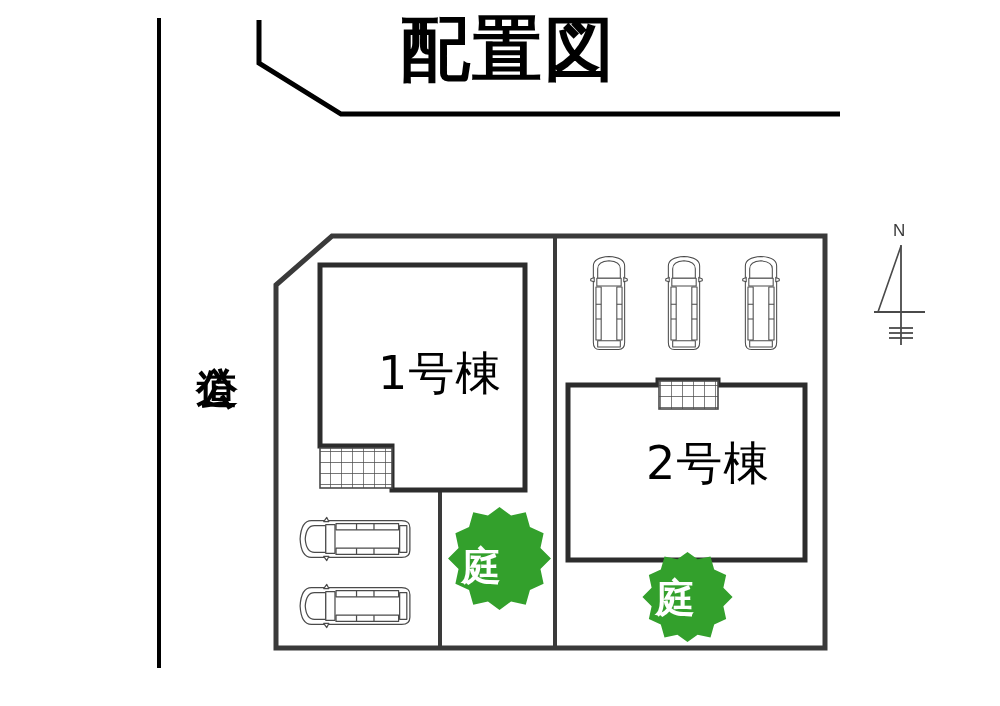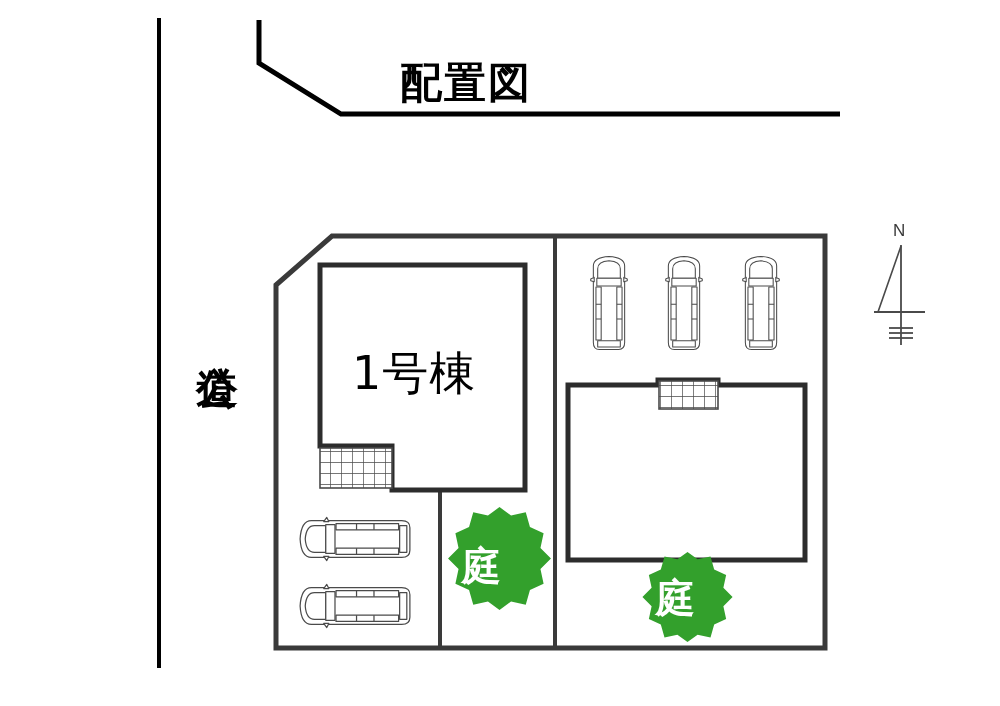--- a/index.html
+++ b/index.html
@@ -31,25 +31,24 @@
     color: #000000;
     white-space: pre;
     line-height: 1;
     font-weight: 700;
     -webkit-font-smoothing: antialiased;
   }
   
   #title-label {
     left: 400px;
     top: 14px;
-    font-size: 42px;
+    font-size: 70px;
     letter-spacing: 2px;
     font-family: "DejaVu Sans", "Liberation Sans", sans-serif;
     font-weight: 900;
-    margin-top: 48px;
   }
   
   #road-label-top {
     left: 465px;
     top: 143px;
     font-size: 42px;
     letter-spacing: 4px;
     font-family: "DejaVu Sans", "Liberation Sans", sans-serif;
     font-weight: 900;
   }
@@ -63,20 +62,21 @@
     text-orientation: upright;
     font-family: "DejaVu Sans", "Liberation Sans", sans-serif;
     font-weight: 900;
   }
   
   .bldg-label {
     font-size: 46px;
     font-weight: 400;
     letter-spacing: 1px;
     font-family: "DejaVu Sans", "Liberation Sans", sans-serif;
+    margin-left: 26px;
   }
   #building-1-label {
     left: 352px;
     top: 350px;
   }
   #building-2-label {
     left: 620px;
     top: 440px;
   }
   
@@ -221,20 +221,21 @@
 
   </svg>
 
   <div class="lbl" id="title-label">配置図</div>
 
 
   <div class="lbl" id="road-label-left">公道</div>
 
   <div class="lbl bldg-label" id="building-1-label">1号棟</div>
 
+  <div class="lbl bldg-label" id="building-2-label">2号棟</div>
 
   <div class="garden-text" id="garden-1-text">庭</div>
 
   <div class="garden-text" id="garden-2-text">庭</div>
 
   <div class="lbl" id="compass-letter">N</div>
 
 </div>
 
 </body></html>

